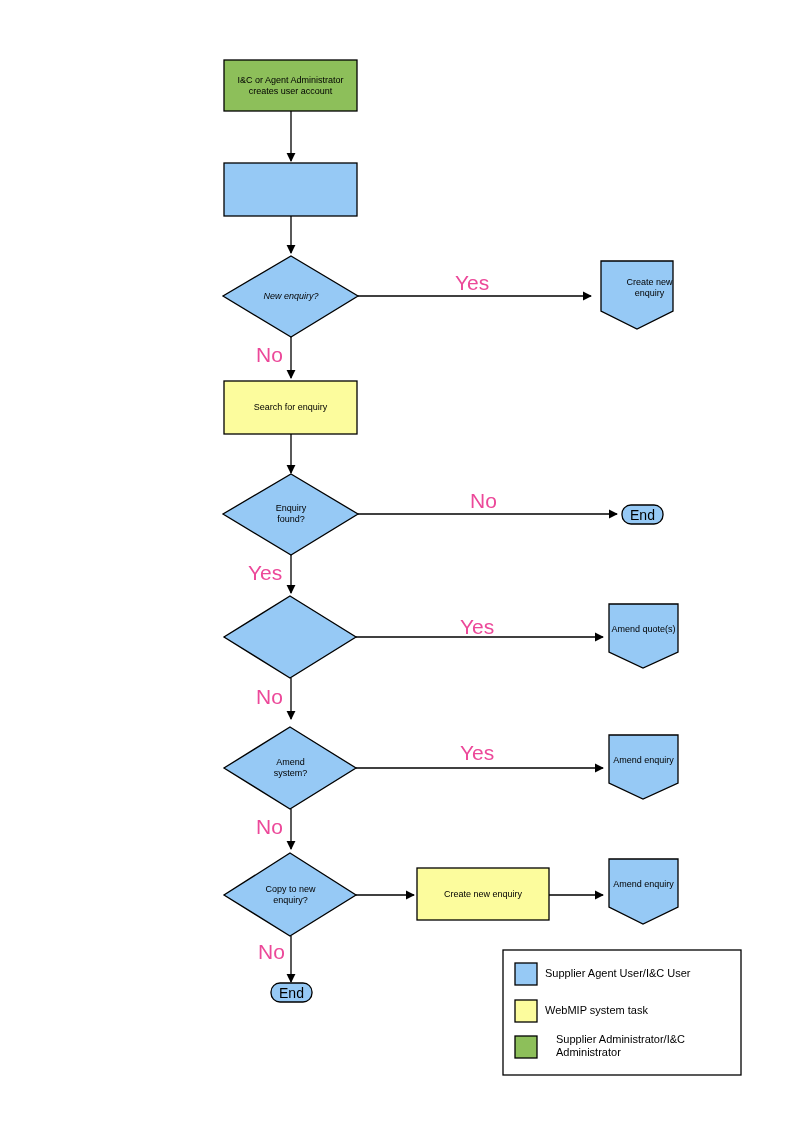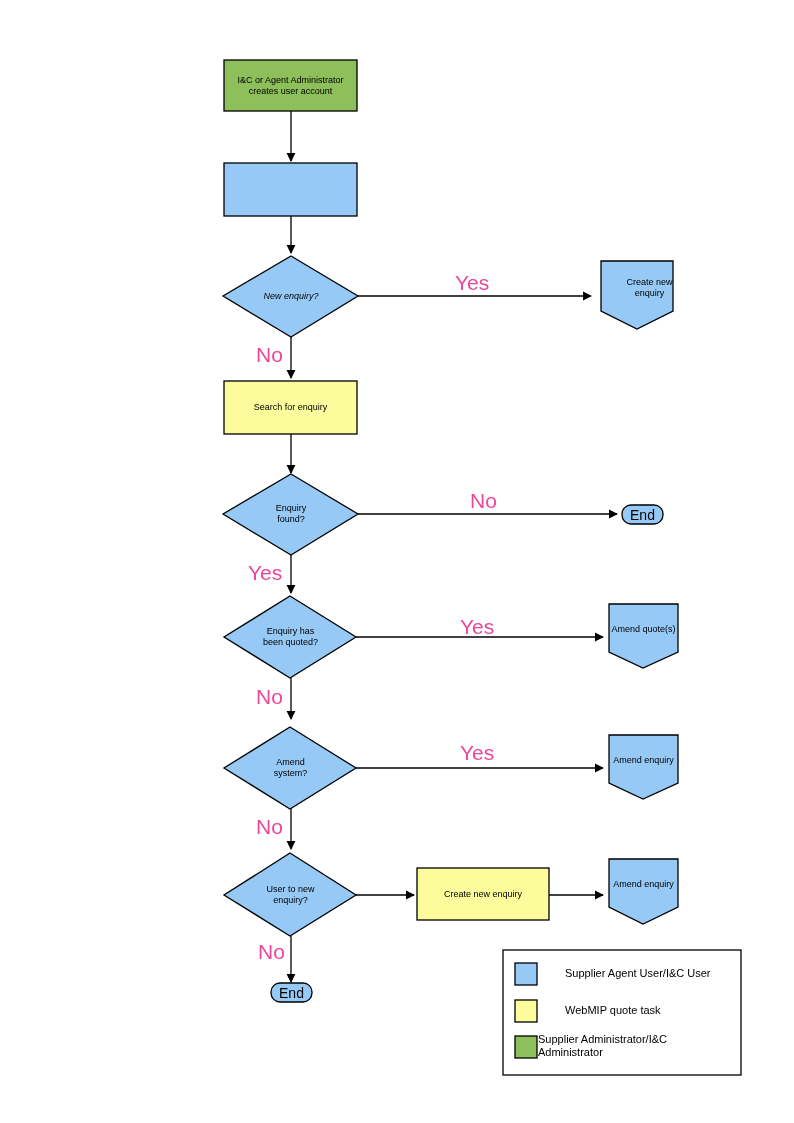--- a/index.html
+++ b/index.html
@@ -43,21 +43,20 @@
     line-height: 21px;
     white-space: nowrap;
   }
   .legend-label {
     position: absolute;
     color: #000000;
     font-family: "Liberation Sans", sans-serif;
     font-size: 11px;
     line-height: 13px;
     white-space: pre-line;
-    margin-left: 20px;
   }
   .end-label {
     position: absolute;
     text-align: center;
     color: #000000;
     font-family: "Liberation Sans", sans-serif;
     font-size: 14px;
     line-height: 12px;
     display: flex;
     align-items: center;
@@ -138,31 +137,29 @@
   <div class="node-label" style="left:601px; top:271px; width:73px; height:34px;margin-left:12px;">Create new
 enquiry</div>
 
   <div class="node-label" style="left:224px; top:381px; width:133px; height:53px;">Search for enquiry</div>
 
   <div class="node-label" style="left:223px; top:494px; width:136px; height:40px;">Enquiry
 found?</div>
 
   <div class="end-label" style="left:622px; top:505px; width:41px; height:19px;">End</div>
 
-  <div class="node-label" style="left:224px; top:617px; width:133px; height:40px;">Enquiry has
-been quoted?</div>
 
   <div class="node-label" style="left:607px; top:620px; width:73px; height:18px;">Amend quote(s)</div>
 
   <div class="node-label" style="left:224px; top:748px; width:133px; height:40px;">Amend
 system?</div>
 
   <div class="node-label" style="left:605px; top:751px; width:77px; height:18px;">Amend enquiry</div>
 
-  <div class="node-label" style="left:224px; top:875px; width:133px; height:40px;">User to new
+  <div class="node-label" style="left:224px; top:875px; width:133px; height:40px;">Copy to new
 enquiry?</div>
 
   <div class="node-label" style="left:417px; top:868px; width:132px; height:52px;">Create new enquiry</div>
 
   <div class="node-label" style="left:605px; top:875px; width:77px; height:18px;">Amend enquiry</div>
 
   <div class="end-label" style="left:271px; top:983px; width:41px; height:19px;">End</div>
 
   <div class="edge-label" style="left:455px; top:272px;">Yes</div>
 
@@ -177,18 +174,18 @@
   <div class="edge-label" style="left:256px; top:686px;">No</div>
 
   <div class="edge-label" style="left:460px; top:742px;">Yes</div>
 
   <div class="edge-label" style="left:256px; top:816px;">No</div>
 
   <div class="edge-label" style="left:258px; top:941px;">No</div>
 
   <div class="legend-label" style="left:545px; top:967px;">Supplier Agent User/I&amp;C User</div>
 
-  <div class="legend-label" style="left:545px; top:1004px;">WebMIP quote task</div>
+  <div class="legend-label" style="left:545px; top:1004px;">WebMIP system task</div>
 
-  <div class="legend-label" style="left:518px; top:1033px;">Supplier Administrator/I&amp;C
+  <div class="legend-label" style="left:556px; top:1033px;">Supplier Administrator/I&amp;C
 Administrator</div>
 
 </div>
 
 </body></html>

